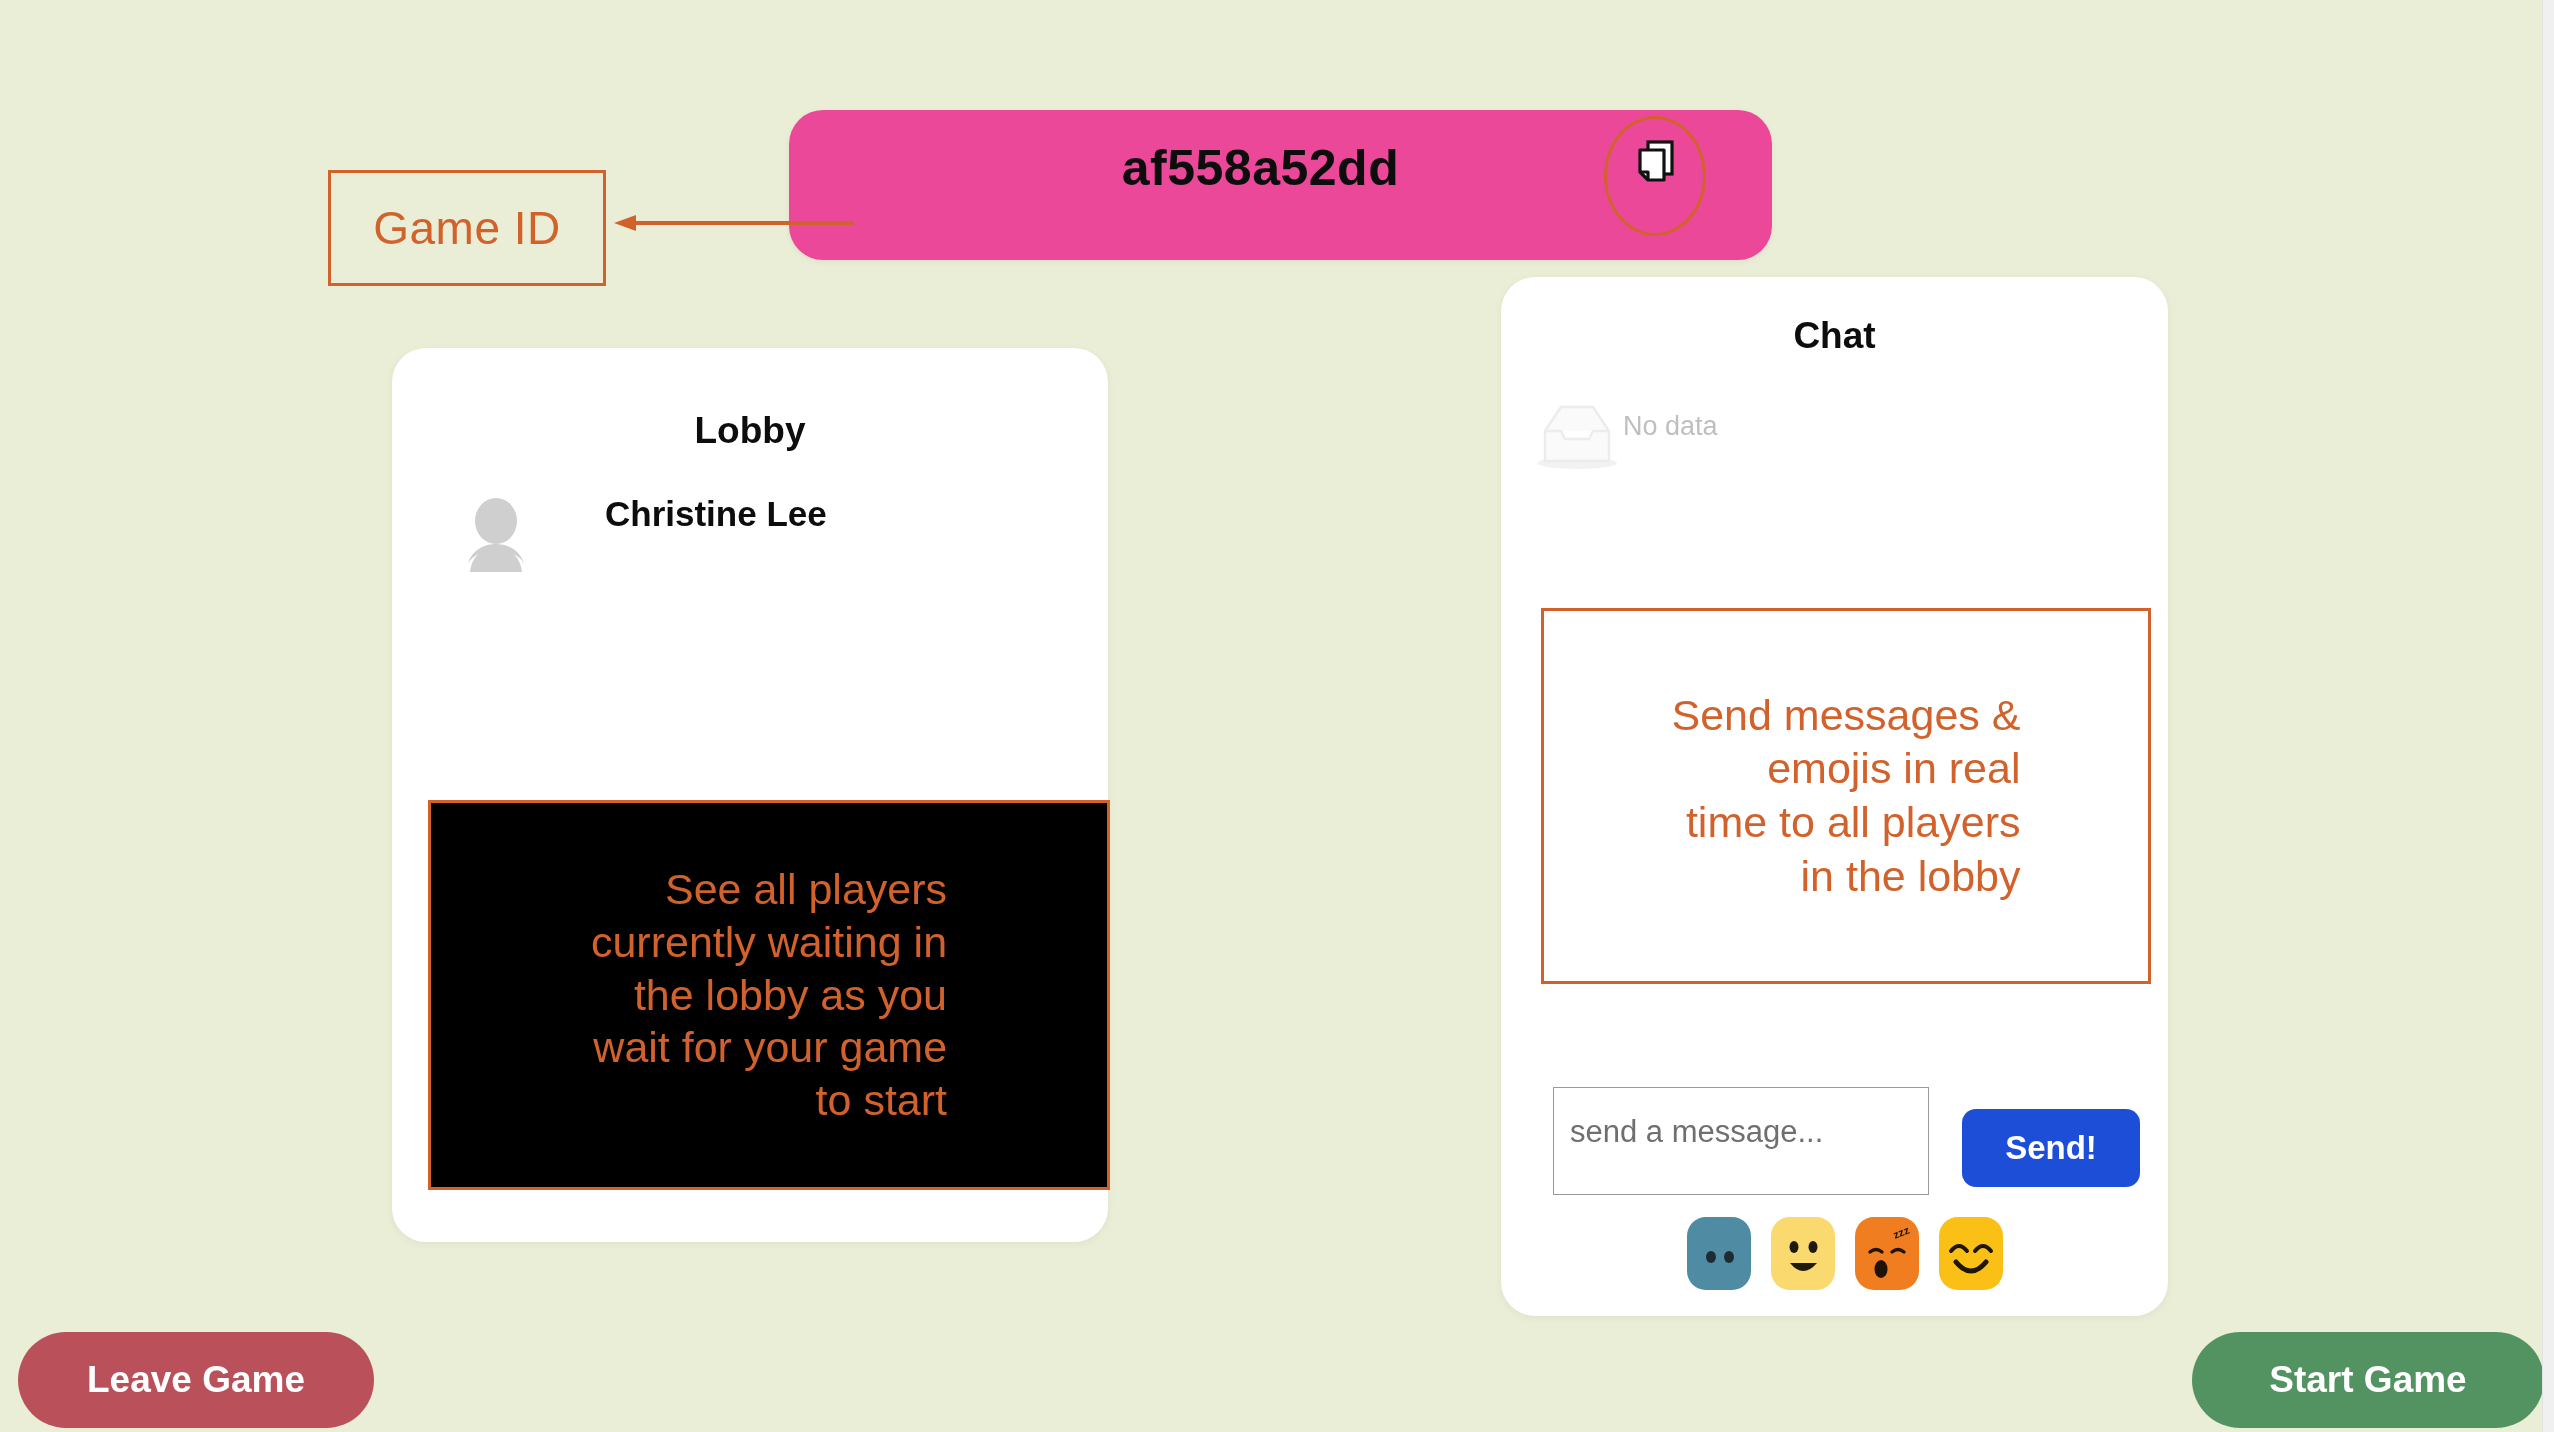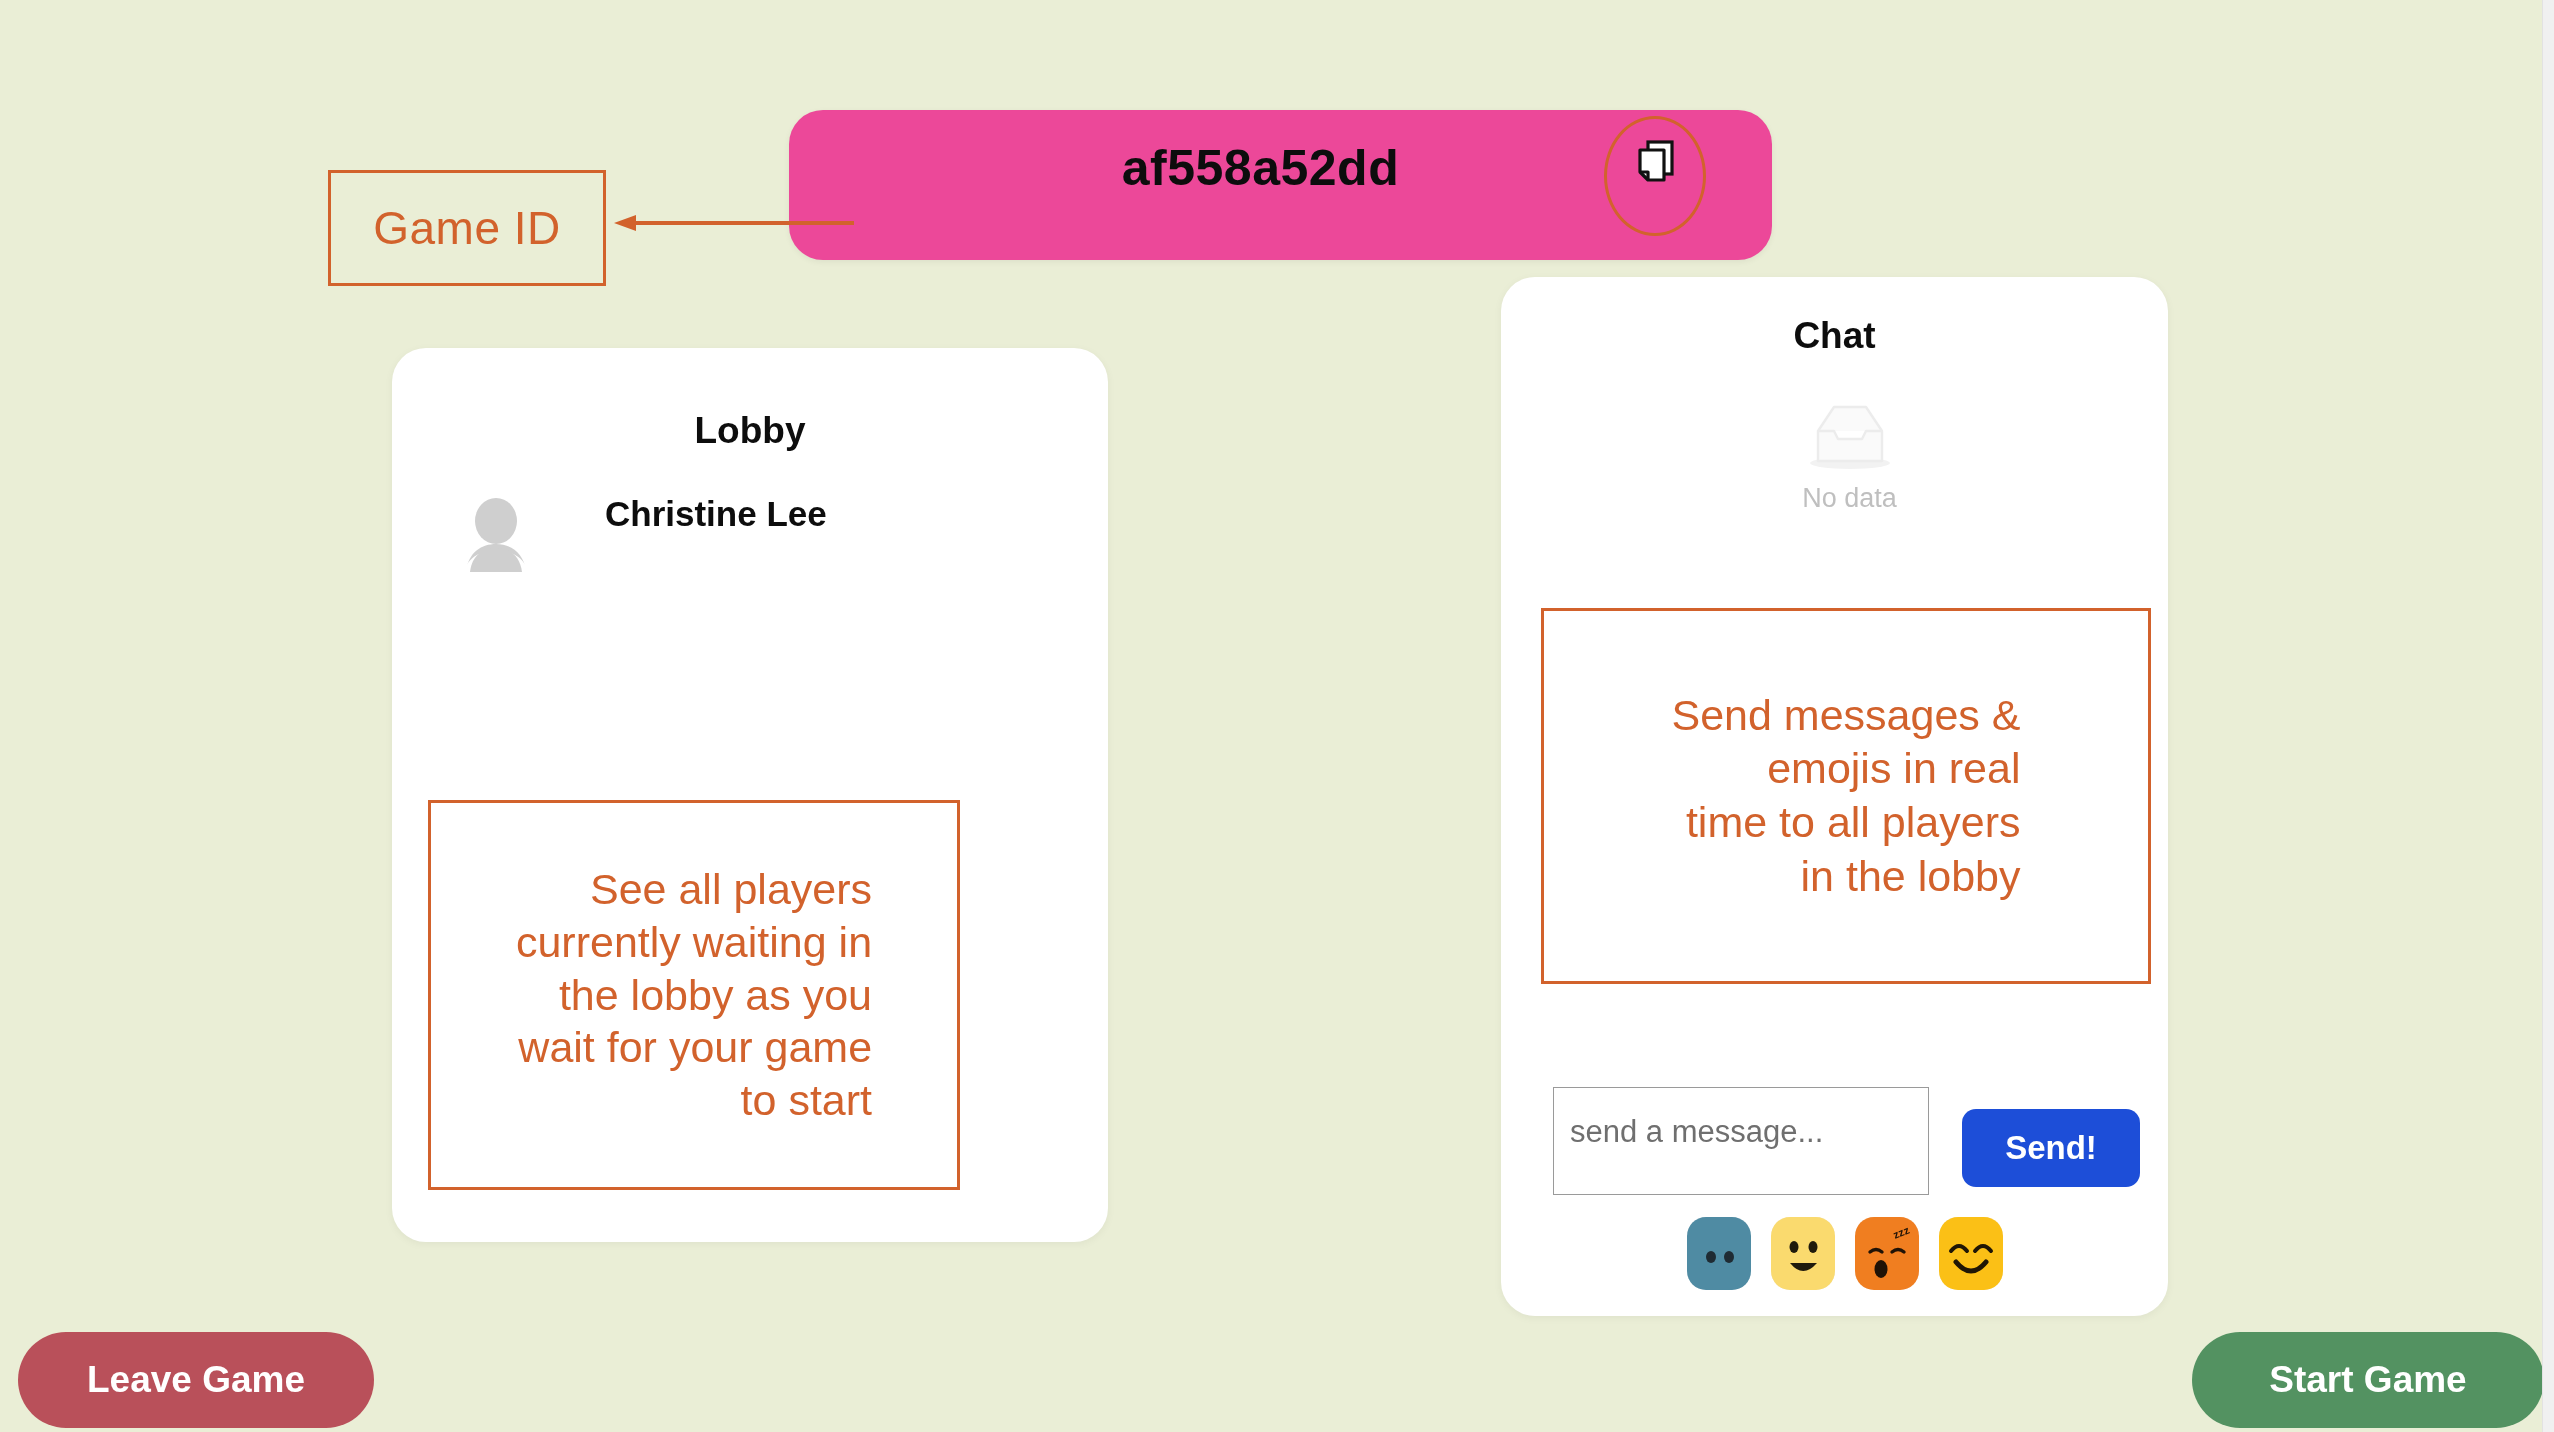--- a/index.html
+++ b/index.html
@@ -163,23 +163,23 @@
     left: 612px;
     top: 212px;
     width: 244px;
     height: 22px;
     z-index: 20;
   }
 
   .ann-lobby {
     left: 428px;
     top: 800px;
-    width: 532px;
+    width: 682px;
     height: 390px;
-    background: #ffffff;
+    background: #000000;
     font-size: 43px;
     line-height: 1.23;
     font-weight: 400;
     padding: 0 18px;
   }
   .ann-chat {
     left: 1541px;
     top: 608px;
     width: 610px;
     height: 376px;
@@ -243,22 +243,21 @@
   .chat-title {
     text-align: center;
     font-size: 37px;
     font-weight: 700;
     color: #0d0d0d;
     margin-top: 38px;
   }
   .nodata {
     margin-top: 42px;
     display: flex;
-    flex-direction: column;
-    align-items: center;
+    flex-direction: row;
     padding-left: 30px;
   }
   .nodata-label {
     margin-top: 12px;
     font-size: 27px;
     color: #bfbfbf;
   }
 
   .chat-input-row {
     position: absolute;

